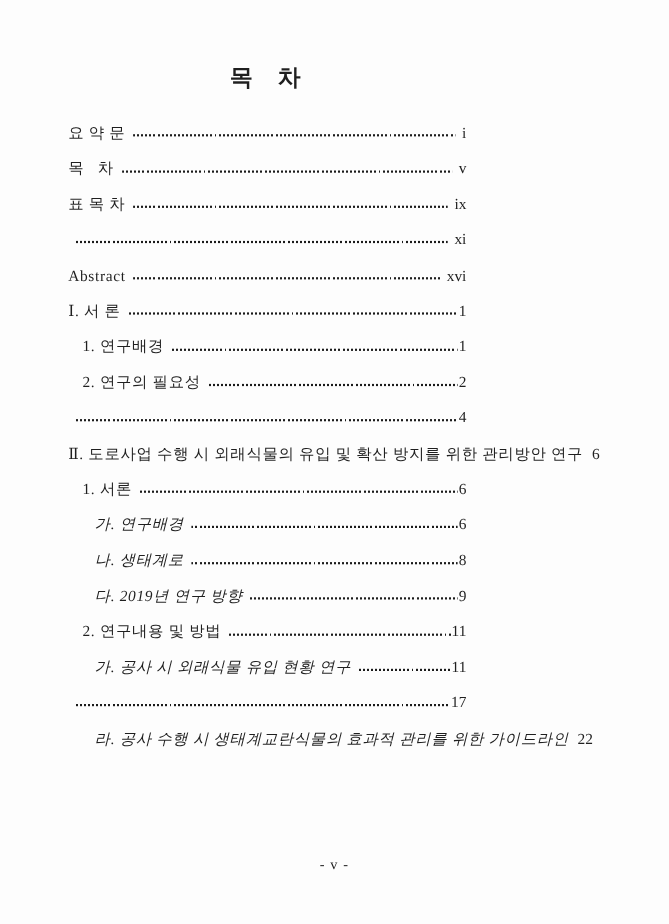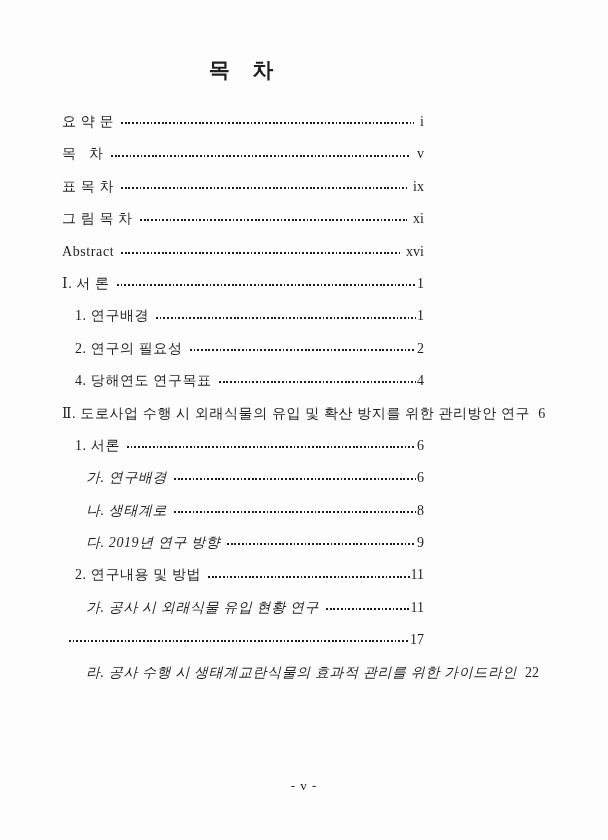--- a/index.html
+++ b/index.html
@@ -89,21 +89,20 @@
         <span class="toc-label">목   차</span>
         <div class="leader roman-gap"></div>
         <span class="toc-page">v</span>
       </div>
       <div class="toc-row lvl0">
         <span class="toc-label">표 목 차</span>
         <div class="leader roman-gap"></div>
         <span class="toc-page">ix</span>
       </div>
       <div class="toc-row lvl0">
-        <span class="toc-label">그 림 목 차</span>
         <div class="leader roman-gap"></div>
         <span class="toc-page">xi</span>
       </div>
       <div class="toc-row lvl0">
         <span class="toc-label">Abstract</span>
         <div class="leader roman-gap"></div>
         <span class="toc-page">xvi</span>
       </div>
       <div class="toc-row lvl0">
         <span class="toc-label">Ⅰ. 서 론</span>
@@ -114,21 +113,20 @@
         <span class="toc-label">1. 연구배경</span>
         <div class="leader"></div>
         <span class="toc-page">1</span>
       </div>
       <div class="toc-row lvl1">
         <span class="toc-label">2. 연구의 필요성</span>
         <div class="leader"></div>
         <span class="toc-page">2</span>
       </div>
       <div class="toc-row lvl1">
-        <span class="toc-label">4. 당해연도 연구목표</span>
         <div class="leader"></div>
         <span class="toc-page">4</span>
       </div>
       <div class="toc-row lvl0">
         <span class="toc-label">Ⅱ. 도로사업 수행 시 외래식물의 유입 및 확산 방지를 위한 관리방안 연구</span>
         <div class="leader"></div>
         <span class="toc-page">6</span>
       </div>
       <div class="toc-row lvl1">
         <span class="toc-label">1. 서론</span>

